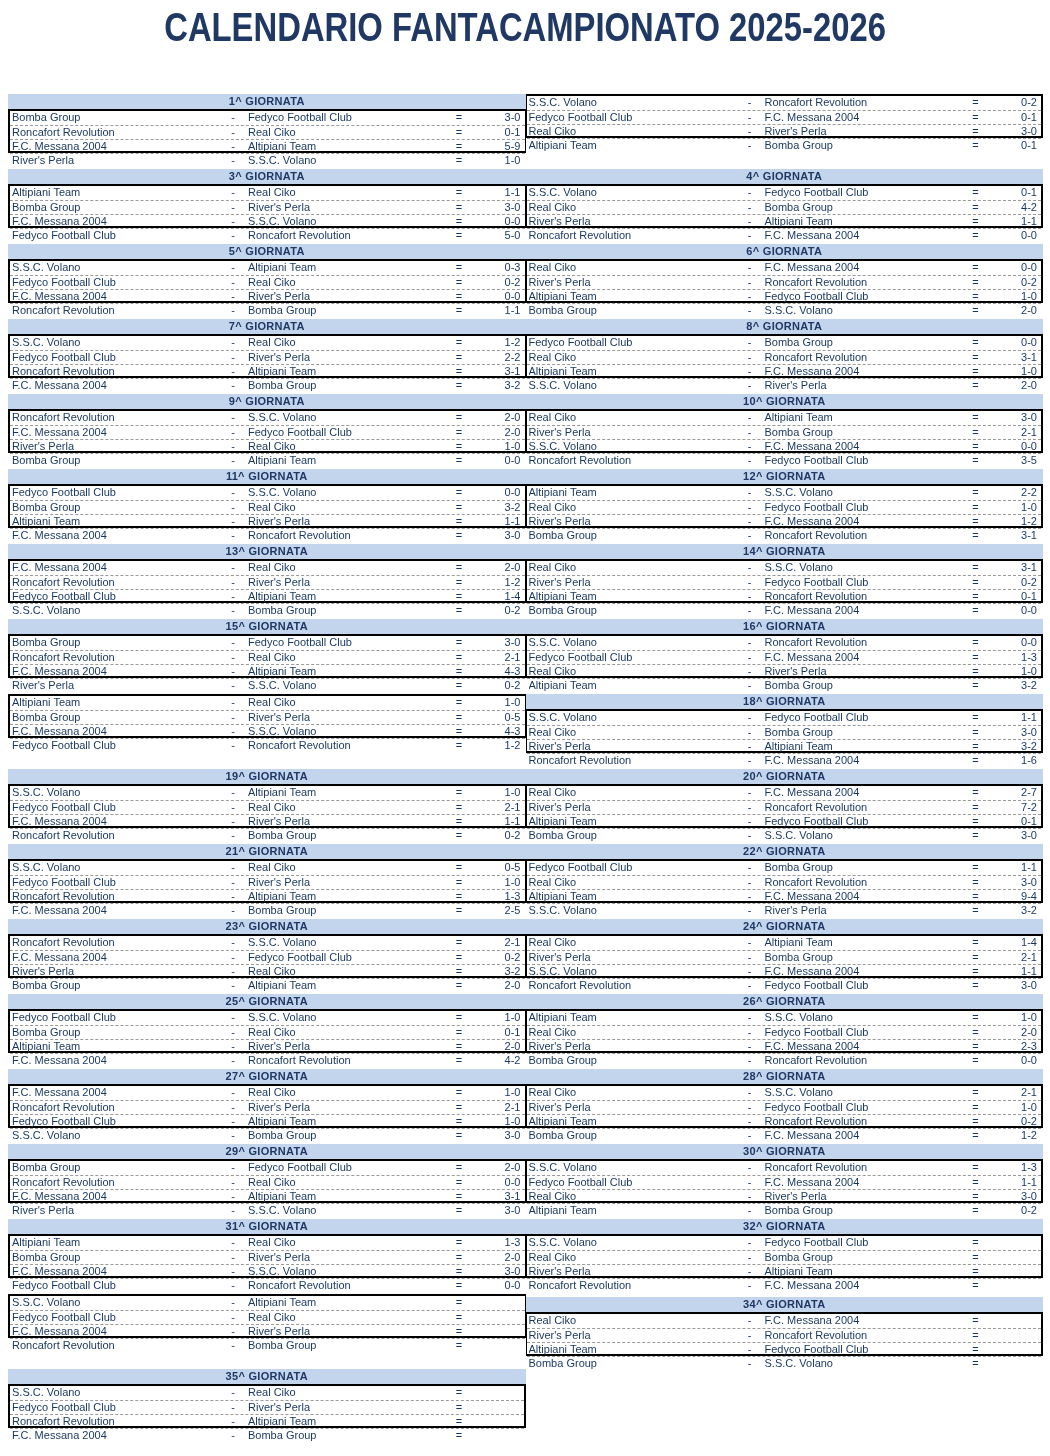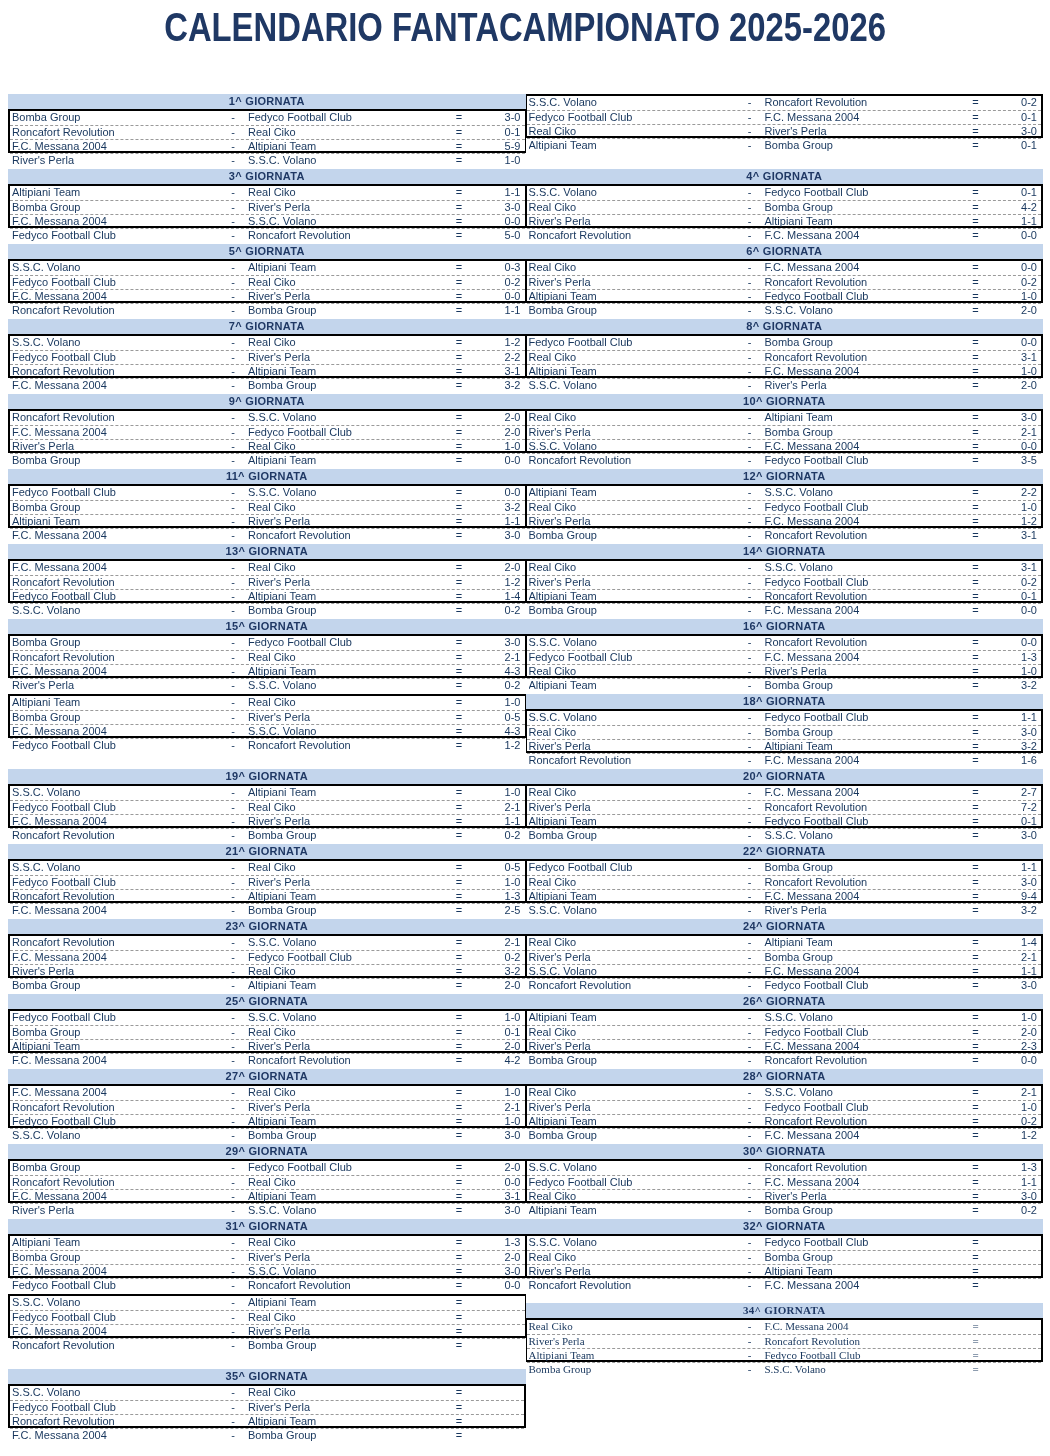--- a/index.html
+++ b/index.html
@@ -33,21 +33,21 @@
     height:14px; line-height:13px;
     font-size:11px; color:#17365d;
     padding:0 3px 0 2px;
   }
   .match-row + .match-row { border-top:1px dashed #9a9a9a; }
   .team { overflow:hidden; white-space:nowrap; }
   .team.away { padding-left:6px; }
   .dash { text-align:center; }
   .eq { text-align:center; }
   .score { text-align:right; padding-right:1px; }
-  .section.shift-down { position:relative; top:9px;font-family:Liberation Serif, serif; }
+  .section.shift-down { position:relative; top:3px; }
 </style>
 </head>
 <body>
 
 <div class="title-wrap">
   <div class="title">CALENDARIO FANTACAMPIONATO 2025-2026</div>
 </div>
 
 <div class="calendar">
     <div class="band">

